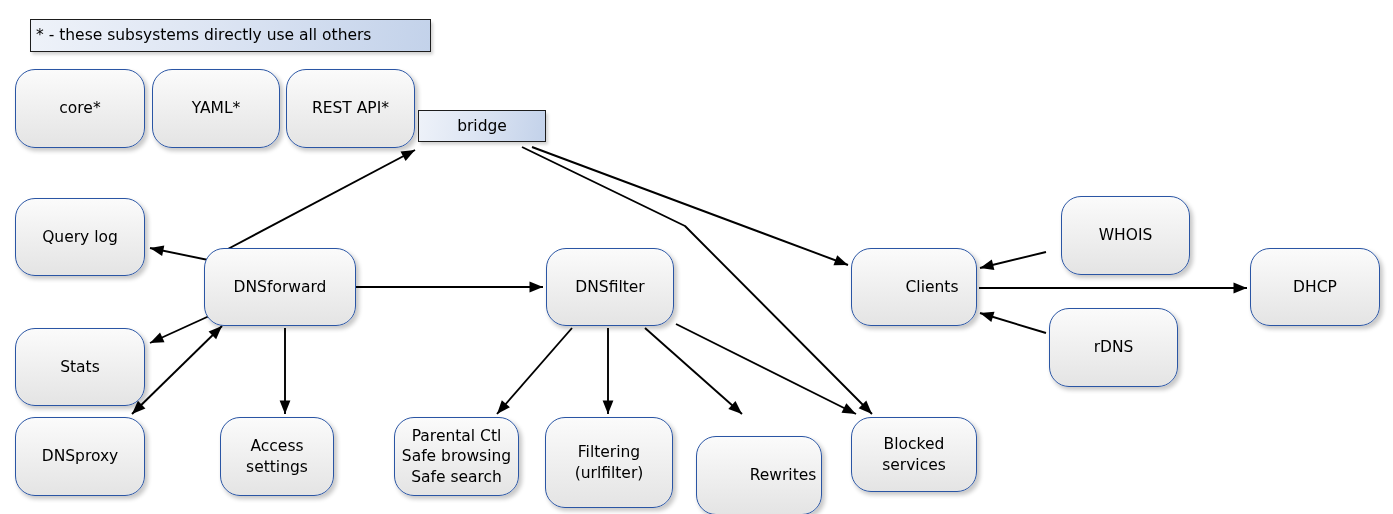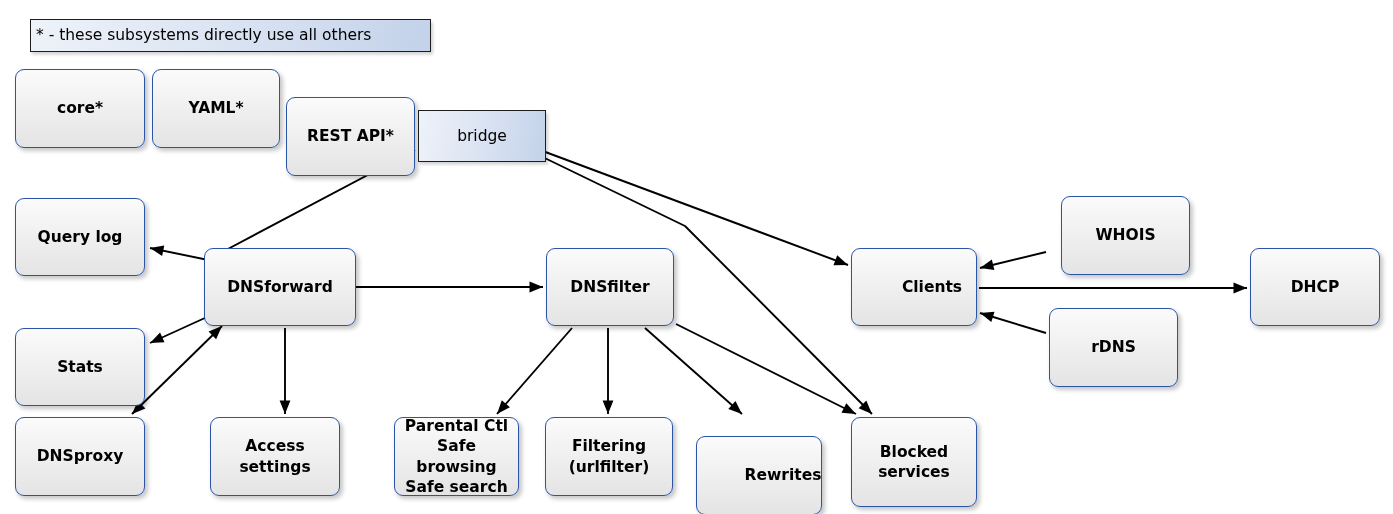--- a/index.html
+++ b/index.html
@@ -33,24 +33,23 @@
     text-align: center;
     color: #000000;
     font-size: 15.5px;
     line-height: 1.32;
     white-space: pre-line;
     z-index: 3;
   }
   
   .node.component {
     border: 1.4px solid #2a55a4;
-    border-radius: 9px;
+    border-radius: 20px;
     background: linear-gradient(180deg, #fbfbfb 0%, #f2f2f2 38%, #e4e4e4 100%);
     box-shadow: 2.5px 3px 4px rgba(0,0,0,0.22);
-    font-weight: bold;
   }
   
   .node.note {
     border: 1.4px solid #1d1d1d;
     border-radius: 0;
     background: linear-gradient(100deg, #eef2f9 0%, #dde5f3 45%, #c3d2ea 100%);
     box-shadow: 2px 2.5px 3px rgba(0,0,0,0.18);
   }
   .node.note.legend {
     justify-content: flex-start;
@@ -125,36 +124,36 @@
       <g>
         <polyline points="979,288 1247,288" fill="none" stroke="#000000" stroke-width="1.9" stroke-linejoin="round"></polyline>
         <polygon points="1247,288 1233.5,293.4 1233.5,282.6" fill="#000000"></polygon>
       </g>
     </svg>
 
   <div id="node-layer">
       <div class="node note legend" style="left: 14px; top: 19px; width: 401px; height: 33px;"><span>* - these subsystems directly use all others</span></div>
       <div class="node component" style="left: 15px; top: 69px; width: 130px; height: 79px;"><span>core*</span></div>
       <div class="node component" style="left: 152px; top: 69px; width: 128px; height: 79px; text-align: center;"><span>YAML*</span></div>
-      <div class="node component" style="left: 286px; top: 69px; width: 129px; height: 79px; margin-top: 28px;"><span>REST API*</span></div>
-      <div class="node note" style="left: 418px; top: 110px; width: 128px; height: 52px;"><span>bridge</span></div>
+      <div class="node component" style="left: 286px; top: 69px; width: 129px; height: 79px;"><span>REST API*</span></div>
+      <div class="node note" style="left: 418px; top: 110px; width: 128px; height: 32px;"><span>bridge</span></div>
       <div class="node component" style="left: 15px; top: 198px; width: 130px; height: 78px;"><span>Query log</span></div>
       <div class="node component" style="left: 15px; top: 328px; width: 130px; height: 78px;"><span>Stats</span></div>
       <div class="node component" style="left: 15px; top: 417px; width: 130px; height: 79px;"><span>DNSproxy</span></div>
       <div class="node component" style="left: 204px; top: 248px; width: 152px; height: 78px;"><span>DNSforward</span></div>
-      <div class="node component" style="left: 210px; top: 417px; width: 130px; height: 79px;"><span>Access
+      <div class="node component" style="left: 220px; top: 417px; width: 114px; height: 79px;"><span>Access
 settings</span></div>
       <div class="node component" style="left: 546px; top: 248px; width: 128px; height: 78px;"><span>DNSfilter</span></div>
       <div class="node component" style="left: 394px; top: 417px; width: 125px; height: 79px;"><span>Parental Ctl
 Safe browsing
 Safe search</span></div>
-      <div class="node component" style="left: 545px; top: 417px; width: 128px; height: 79px;"><span>Filtering
+      <div class="node component" style="left: 545px; top: 417px; width: 128px; height: 91px;"><span>Filtering
 (urlfilter)</span></div>
       <div class="node component" style="left: 696px; top: 436px; width: 126px; height: 79px; padding-left: 48px;"><span>Rewrites</span></div>
-      <div class="node component" style="left: 851px; top: 417px; width: 126px; height: 90px; align-items: center;"><span>Blocked
+      <div class="node component" style="left: 851px; top: 417px; width: 126px; height: 75px; align-items: center;"><span>Blocked
 services</span></div>
       <div class="node component" style="left: 851px; top: 248px; width: 126px; height: 78px; padding-left: 36px;"><span>Clients</span></div>
       <div class="node component" style="left: 1049px; top: 196px; width: 129px; height: 79px; margin-left: 12px;"><span>WHOIS</span></div>
       <div class="node component" style="left: 1049px; top: 308px; width: 129px; height: 79px;"><span>rDNS</span></div>
       <div class="node component" style="left: 1250px; top: 248px; width: 130px; height: 78px;"><span>DHCP</span></div>
     </div>
 
 </div>
 
 </body></html>

